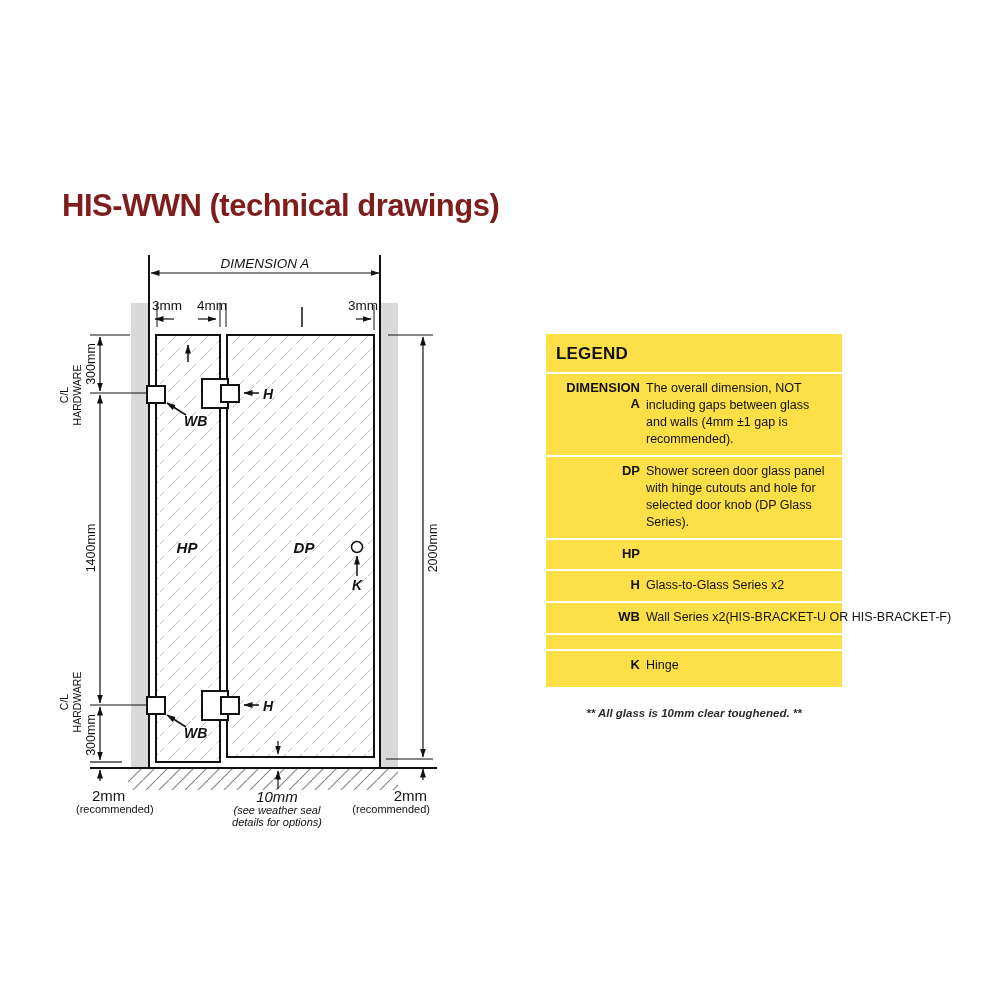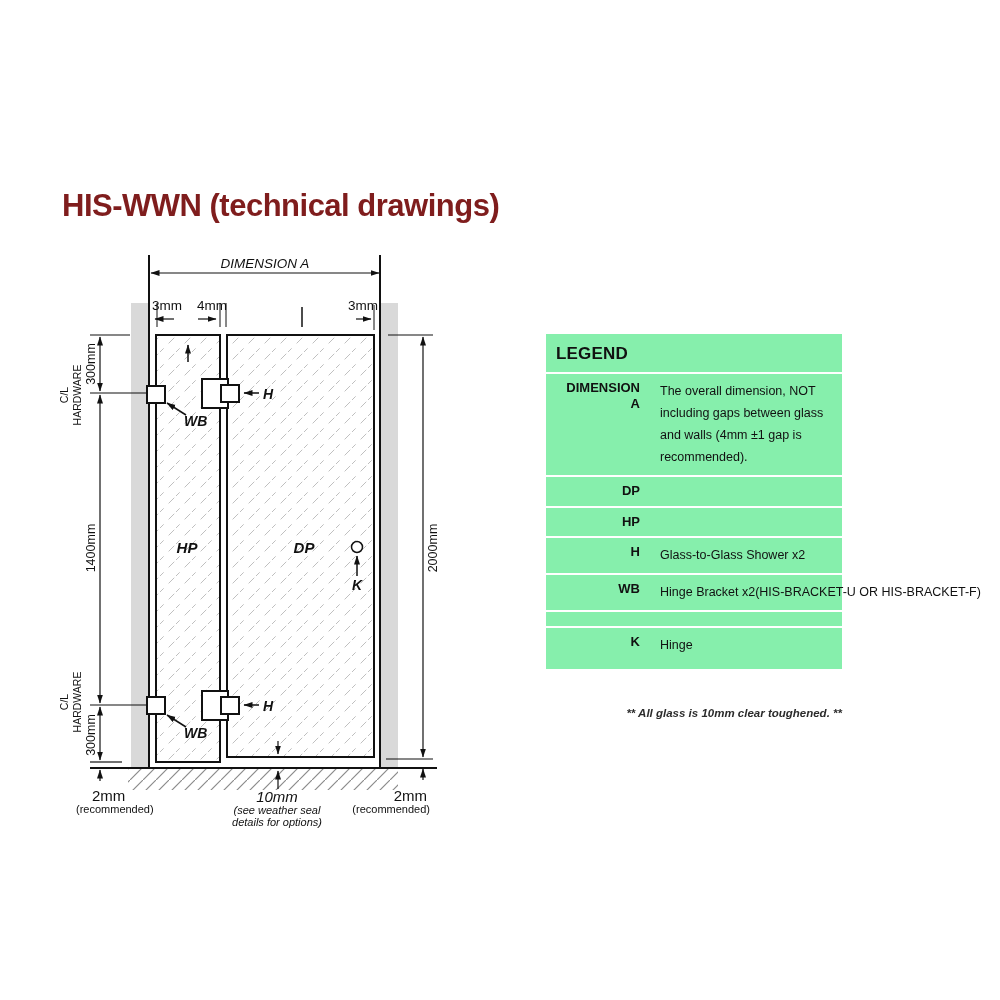--- a/index.html
+++ b/index.html
@@ -9,39 +9,39 @@
   }
   .page-title{
     position:absolute;left:62px;top:188px;
     font-size:31px;font-weight:bold;letter-spacing:-0.5px;color:#7f1d1d;white-space:nowrap;
   }
   svg text{font-family:"Liberation Sans", sans-serif;fill:#111;}
   .drawing{position:absolute;left:40px;top:240px;}
 
   .legend{
     position:absolute;left:546px;top:334px;width:296px;
-    background:#86efac;box-sizing:border-box;
+    background:#fde047;box-sizing:border-box;
   }
   .legend-title{
     font-size:17px;font-weight:bold;padding:10px 10px 8px 10px;letter-spacing:0.2px;
   }
   .legend-row{
     display:flex;align-items:flex-start;border-top:2px solid #ffffff;
     padding:6px 0 7px 10px;
   }
   .legend-row .k{
     width:84px;flex:0 0 84px;text-align:right;font-weight:bold;font-size:13px;line-height:15.5px;
   }
   .legend-row .v{
-    margin-left:20px;width:182px;font-size:12.5px;line-height:22px;
+    margin-left:6px;width:182px;font-size:12.5px;line-height:17px;
   }
   .legend-row.nowrap .v{white-space:nowrap;width:auto;overflow:visible;}
   .legend-row.spacer{height:14px;padding:0 0 0 10px;}
   .legend-foot{
-    position:absolute;left:546px;top:707px;width:296px;text-align:right;
+    position:absolute;left:546px;top:707px;width:296px;text-align:center;
     font-size:11.5px;font-style:italic;font-weight:600;color:#2b2b2b;
   }
 </style>
 </head>
 <body>
 
 <div class="page-title">HIS-WWN (technical drawings)</div>
 
 <svg class="drawing" width="470" height="620" viewBox="40 240 470 620" xmlns="http://www.w3.org/2000/svg">
   <defs>
@@ -164,31 +164,32 @@
 
 <div class="legend">
   <div class="legend-title">LEGEND</div>
 
   <div class="legend-row">
     <span class="k">DIMENSION A</span>
     <span class="v">The overall dimension, NOT including gaps between glass and walls (4mm ±1 gap is recommended).</span>
   </div>
   <div class="legend-row">
     <span class="k">DP</span>
+    <span class="v">Shower screen door glass panel with hinge cutouts and hole for selected door knob (DP Glass Series).</span>
   </div>
   <div class="legend-row">
     <span class="k">HP</span>
   </div>
   <div class="legend-row">
     <span class="k">H</span>
-    <span class="v">Glass-to-Glass Shower x2</span>
+    <span class="v">Glass-to-Glass Series x2</span>
   </div>
   <div class="legend-row nowrap">
     <span class="k">WB</span>
-    <span class="v">Hinge Bracket x2(HIS-BRACKET-U OR HIS-BRACKET-F)</span>
+    <span class="v">Wall Series x2(HIS-BRACKET-U OR HIS-BRACKET-F)</span>
   </div>
   <div class="legend-row spacer"></div>
   <div class="legend-row" style="padding-bottom:13px;">
     <span class="k">K</span>
     <span class="v">Hinge</span>
   </div>
 </div>
 
 <div class="legend-foot">** All glass is 10mm clear toughened. **</div>
 

